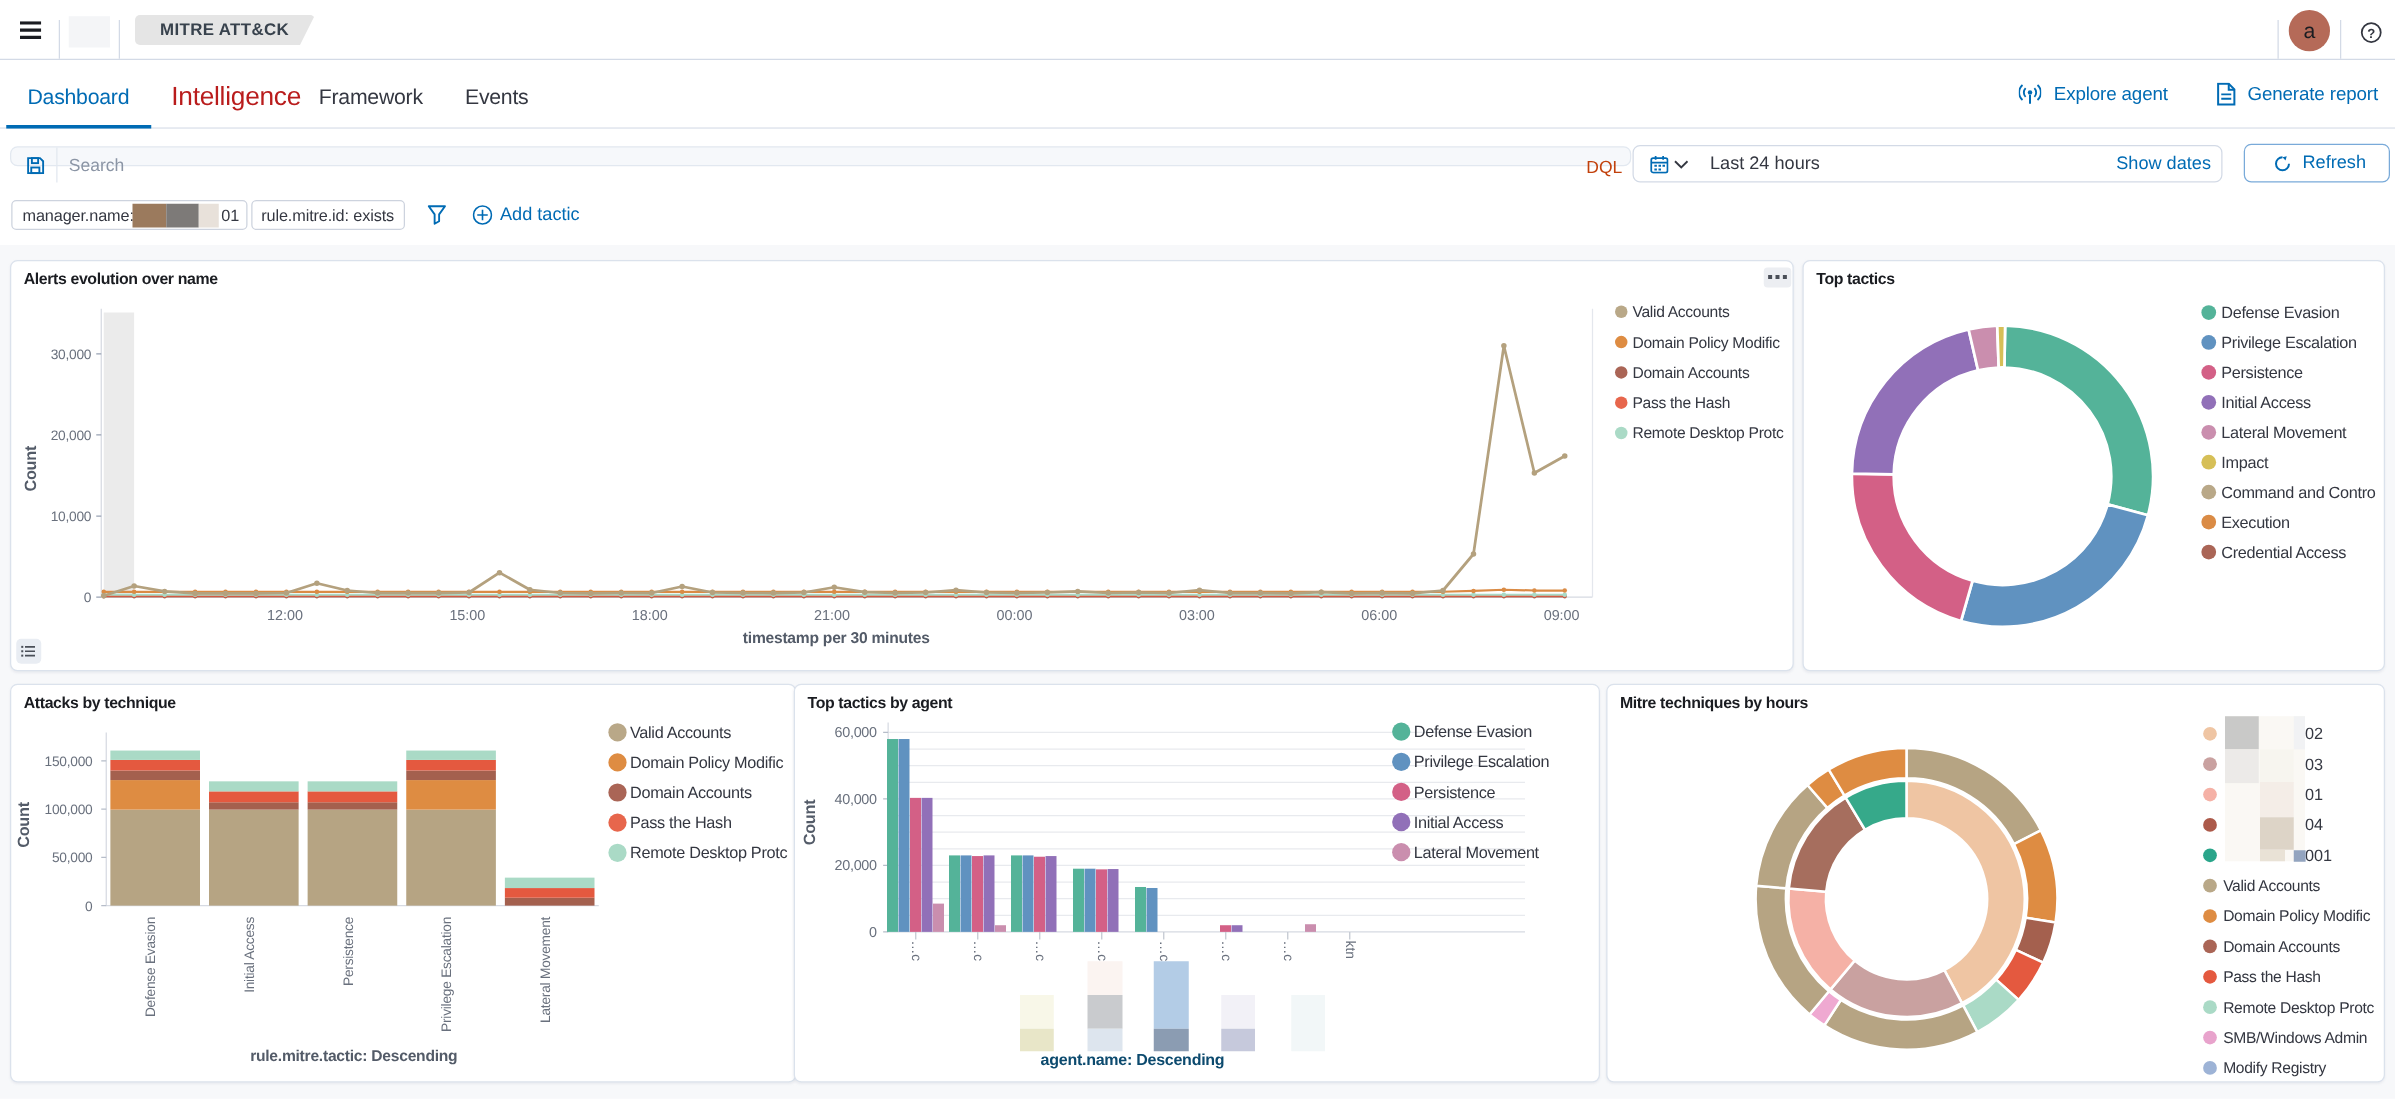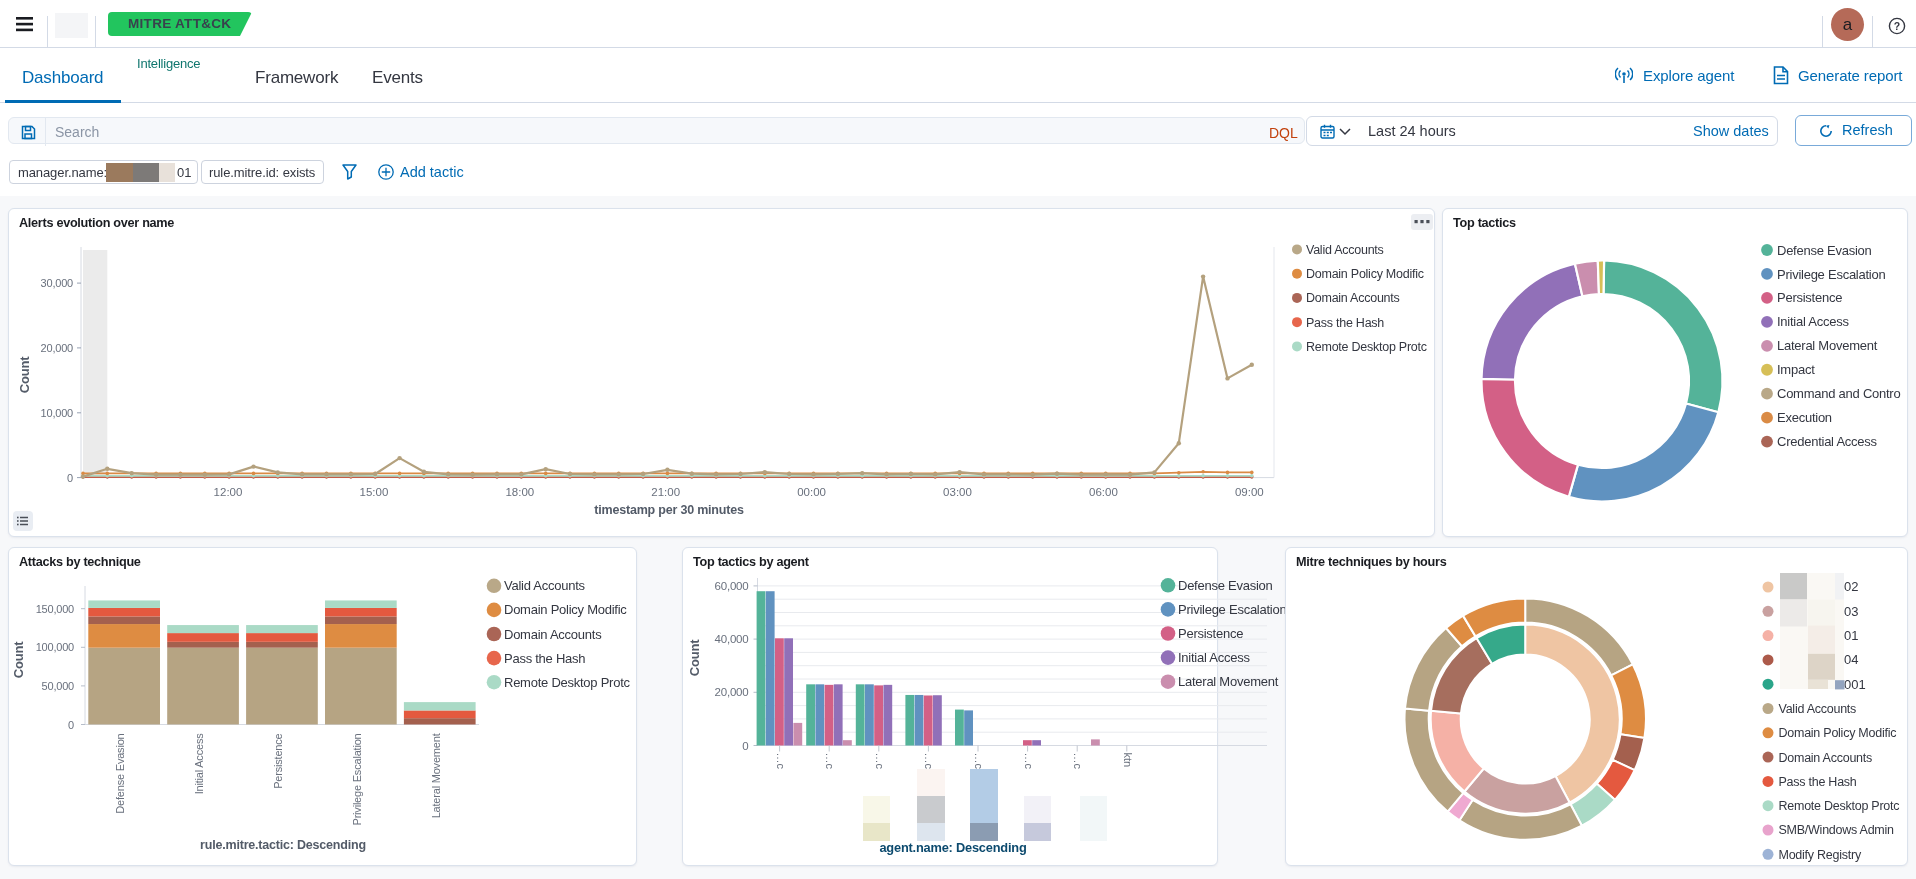--- a/index.html
+++ b/index.html
@@ -12,35 +12,35 @@
   <svg class="abs" style="left:16px;top:17px;" width="17" height="15">
       <g fill="#1a1c21">
         <rect x="0" y="0" width="17" height="2.6"></rect>
         <rect x="0" y="5.8" width="17" height="2.6"></rect>
         <rect x="0" y="11.6" width="17" height="2.6"></rect>
       </g>
     </svg>
   <div class="abs" style="left:47px;top:16px;width:1px;height:31px;background:#D3DAE6;"></div>
   <div class="abs" style="left:55px;top:13px;width:33px;height:25px;background:#f4f5f7;"></div>
   <div class="abs" style="left:95px;top:16px;width:1px;height:31px;background:#D3DAE6;"></div>
-  <div class="abs" style="left:108px;top:12px;width:144px;height:24px;background:#22c55e;clip-path:polygon(0 0,100% 0,calc(100% - 12px) 100%,0 100%);border-radius:4px;">
+  <div class="abs" style="left:108px;top:12px;width:144px;height:24px;background:#e5e5e5;clip-path:polygon(0 0,100% 0,calc(100% - 12px) 100%,0 100%);border-radius:4px;">
      <div style="padding-left:20px;line-height:24px;font-size:13.5px;font-weight:600;color:#38424d;letter-spacing:0.3px;">MITRE ATT&amp;CK</div>
   </div>
   <div class="abs" style="left:1822px;top:16px;width:1px;height:31px;background:#D3DAE6;"></div>
   <div class="abs" style="left:1831px;top:8px;width:33px;height:33px;border-radius:50%;background:#B56A58;text-align:center;line-height:33px;font-size:17px;color:#1a1c21;">a</div>
   <div class="abs" style="left:1872px;top:16px;width:1px;height:31px;background:#D3DAE6;"></div>
   <svg class="abs" style="left:1888px;top:17px;" width="18" height="18" viewBox="0 0 18 18">
     <circle cx="9" cy="9" r="7.6" fill="none" stroke="#343741" stroke-width="1.4"></circle>
     <text x="9" y="13" text-anchor="middle" font-size="10.5" font-weight="700" fill="#343741">?</text>
   </svg>
 </div>
 
 <div class="abs" style="left:0;top:48px;width:1916px;height:55px;background:#fff;border-bottom:1px solid #D3DAE6;">
   <div class="abs" style="left:22px;top:20px;font-size:17px;color:#006BB4;letter-spacing:-0.2px;">Dashboard</div>
-  <div class="abs" style="left:137px;top:8px;font-size:13px;color:#0f766e;letter-spacing:-0.2px;">Intelligence</div>
+  <div class="abs" style="left:137px;top:18px;font-size:21px;color:#b91c1c;letter-spacing:-0.2px;">Intelligence</div>
   <div class="abs" style="left:255px;top:20px;font-size:17px;color:#343741;letter-spacing:-0.2px;">Framework</div>
   <div class="abs" style="left:372px;top:20px;font-size:17px;color:#343741;letter-spacing:-0.2px;">Events</div>
   <div class="abs" style="left:5px;top:52px;width:116px;height:3px;background:#006BB4;"></div>
   <svg class="abs" style="left:1615px;top:18px;" width="18" height="19" viewBox="0 0 18 19">
     <g stroke="#006BB4" stroke-width="1.5" fill="none">
       <circle cx="9" cy="8" r="1.8" fill="#006BB4" stroke="none"></circle>
       <path d="M5.5,11.5 A5,5 0 0 1 5.5,4.5 M12.5,4.5 A5,5 0 0 1 12.5,11.5"></path>
       <path d="M3,14 A8,8 0 0 1 3,2 M15,2 A8,8 0 0 1 15,14"></path>
       <path d="M9,10 L9,17" stroke-width="1.6"></path>
     </g>
@@ -48,21 +48,21 @@
   <div class="abs" style="left:1643px;top:19px;font-size:15px;color:#006BB4;letter-spacing:-0.1px;">Explore agent</div>
   <svg class="abs" style="left:1773px;top:18px;" width="16" height="19" viewBox="0 0 16 19">
     <path d="M1.5,1 h8.5 l4.5,4.5 v12 h-13 z" fill="none" stroke="#006BB4" stroke-width="1.6"></path>
     <path d="M10,1 v4.7 h4.5" fill="none" stroke="#006BB4" stroke-width="1.6"></path>
     <path d="M4,9.5 h8 M4,13 h8" stroke="#006BB4" stroke-width="1.5"></path>
   </svg>
   <div class="abs" style="left:1798px;top:19px;font-size:15px;color:#006BB4;letter-spacing:-0.1px;">Generate report</div>
 </div>
 
 <div class="abs" style="left:0;top:103px;width:1916px;height:93px;background:#fff;">
-  <div class="abs" style="left:8px;top:14px;width:1297px;height:27px;background:#f6f8fb;border:1px solid #e2e8f0;border-radius:6px;">
+  <div class="abs" style="left:8px;top:14px;width:1297px;height:16px;background:#f6f8fb;border:1px solid #e2e8f0;border-radius:6px;">
     <svg class="abs" style="left:12px;top:7px;" width="15" height="15" viewBox="0 0 15 15">
       <path d="M1.5,1.5 h9.5 l2.5,2.5 v9.5 h-12 z" fill="none" stroke="#006BB4" stroke-width="1.5"></path>
       <rect x="4.5" y="1.5" width="5" height="4" fill="none" stroke="#006BB4" stroke-width="1.5"></rect>
       <rect x="4" y="9" width="6.5" height="4.5" fill="none" stroke="#006BB4" stroke-width="1.5"></rect>
     </svg>
     <div class="abs" style="left:36px;top:0;width:1px;height:28px;background:#e2e8f0;"></div>
     <div class="abs" style="left:46px;top:6px;font-size:14px;color:#8b95a5;">Search</div>
     <div class="abs" style="left:1260px;top:7px;font-size:14px;color:#c2410c;">DQL</div>
   </div>
   <div class="abs" style="left:1306px;top:13px;width:472px;height:30px;background:#fff;border:1px solid #D3DAE6;border-radius:6px;">
@@ -490,21 +490,21 @@
       <circle cx="8" cy="61.9" r="7.3" fill="#DE8C42"></circle>
       <text x="18.0" y="66.45" font-size="13" fill="#343741" letter-spacing="-0.25">Domain Policy Modific</text>
       <circle cx="8" cy="86.0" r="7.3" fill="#AA6556"></circle>
       <text x="18.0" y="90.55" font-size="13" fill="#343741" letter-spacing="-0.25">Domain Accounts</text>
       <circle cx="8" cy="110.10000000000001" r="7.3" fill="#E7664C"></circle>
       <text x="18.0" y="114.65" font-size="13" fill="#343741" letter-spacing="-0.25">Pass the Hash</text>
       <circle cx="8" cy="134.2" r="7.3" fill="#AADAC6"></circle>
       <text x="18.0" y="138.75" font-size="13" fill="#343741" letter-spacing="-0.25">Remote Desktop Protc</text>
     </svg>
   </div>
-<div class="panel" style="left:682px;top:547px;width:536px;height:319px;">
+<div class="panel" style="left:635px;top:547px;width:645px;height:319px;">
     <div class="ptitle">Top tactics by agent</div>
     <svg class="abs" style="left:0;top:0;" width="628" height="319">
       <line x1="74.5" y1="184.2" x2="584" y2="184.2" stroke="#e8eaee" stroke-width="1"></line>
       <line x1="74.5" y1="170.9" x2="584" y2="170.9" stroke="#e8eaee" stroke-width="1"></line>
       <line x1="74.5" y1="157.6" x2="584" y2="157.6" stroke="#e8eaee" stroke-width="1"></line>
       <line x1="74.5" y1="144.3" x2="584" y2="144.3" stroke="#e8eaee" stroke-width="1"></line>
       <line x1="74.5" y1="131.0" x2="584" y2="131.0" stroke="#e8eaee" stroke-width="1"></line>
       <line x1="74.5" y1="117.7" x2="584" y2="117.7" stroke="#e8eaee" stroke-width="1"></line>
       <line x1="74.5" y1="104.4" x2="584" y2="104.4" stroke="#e8eaee" stroke-width="1"></line>
       <line x1="74.5" y1="91.1" x2="584" y2="91.1" stroke="#e8eaee" stroke-width="1"></line>

